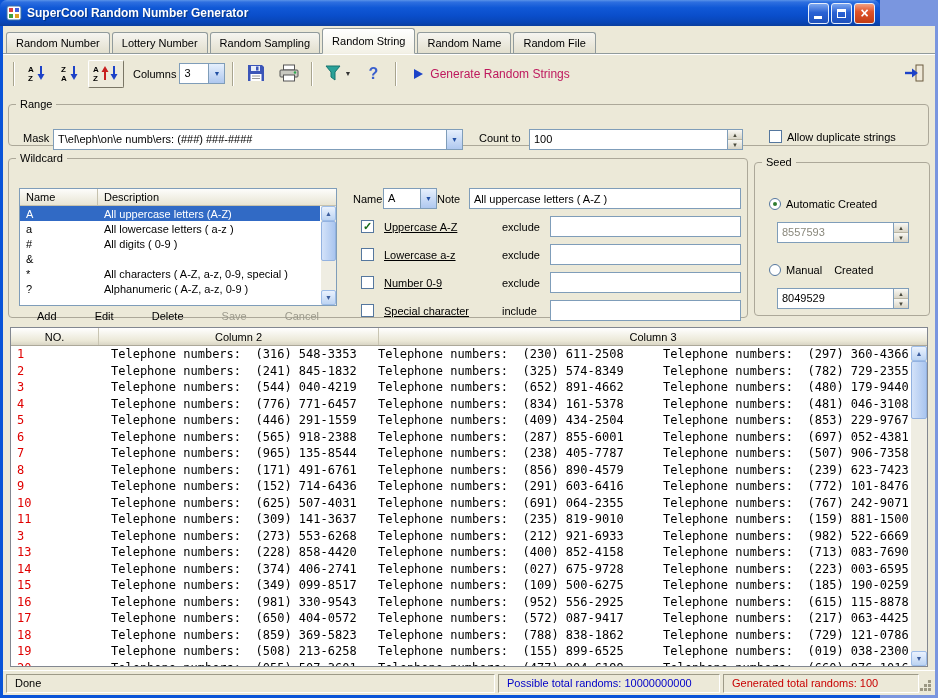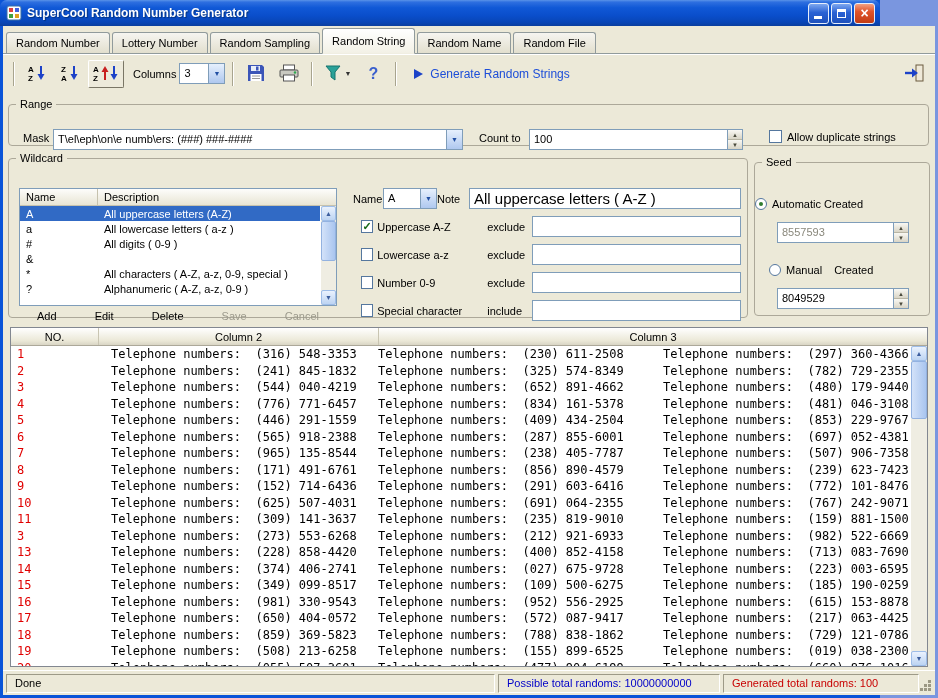--- a/index.html
+++ b/index.html
@@ -41,21 +41,21 @@
   .tbtn { height:28px; min-width:30px; display:flex; align-items:center; justify-content:center;
     border:1px solid transparent; border-radius:2px; padding:0 3px; }
   .tbtn.pressed { border:1px solid; border-color:#FFFFFF #7A7666 #7A7666 #FFFFFF; background:#EDEADB; }
   .mini-combo { width:46px; height:21px; border:1px solid #7F9DB9; background:#fff; display:flex; }
   .combo-val { flex:1; padding:3px 4px; white-space:nowrap; overflow:hidden; }
   .combo-btn { width:16px; background:linear-gradient(#E6F0FD,#AFC8EF); border-left:1px solid #7F9DB9;
     display:flex; align-items:center; justify-content:center; font-size:7px; color:#214FA3; }
   .help-q { font-size:16px; font-weight:bold; color:#3A5FCD; }
   .gen { display:flex; align-items:center; gap:7px; padding:0 10px; }
   .play { width:0; height:0; border-left:9px solid #1C43C8; border-top:5px solid transparent; border-bottom:5px solid transparent; }
-  .gen-label { color:#1d4ed8; font-size:12px; white-space:nowrap; }
+  .gen-label { color:#be185d; font-size:12px; white-space:nowrap; }
   .exit-btn { margin-left:auto; }
 
   
   .main { position:relative; height:578px; }
   fieldset { position:absolute; border:1px solid #ACA899; border-radius:4px; padding:0; }
   legend { padding:0 4px; margin-left:7px; }
 
   .fs-range { left:5px; top:6px; width:921px; height:48px; }
   .lbl { position:absolute; white-space:nowrap; }
   .combo, .spinner { position:absolute; height:21px; border:1px solid #7F9DB9; background:#fff; display:flex; }
@@ -88,24 +88,24 @@
   .flat-btn { color:#000; }
   .flat-btn.disabled { color:#9C9A8C; }
 
   .editor { position:absolute; left:340px; top:24px; right:6px; }
   .ed-row { display:flex; align-items:center; height:21px; margin-bottom:7px; }
   .ed-label { white-space:nowrap; }
   .ed-name-label { width:34px; padding-left:4px; }
   .ed-combo { position:static; width:54px; height:21px; border:1px solid #7F9DB9; background:#fff; display:flex; }
   .ed-note-label { width:32px; }
   .txt { height:21px; border:1px solid #7F9DB9; background:#fff; font-family:"Liberation Sans",sans-serif;
-    font-size:15px; padding:0 4px; outline:none; }
+    font-size:11px; padding:0 4px; outline:none; }
   .note-input { flex:1; }
   .f-check { margin-left:12px; }
-  .f-label { width:118px; margin-left:4px; }
+  .f-label { width:118px; margin-left:10px;text-decoration:underline; }
   .f-side { width:48px; }
   .f-input { flex:1; }
 
   .fs-seed { left:751px; top:64px; width:176px; height:160px; }
   .radiorow { position:absolute; display:flex; align-items:center; gap:5px; white-space:nowrap; }
   .radio { width:12px; height:12px; border:1px solid #55779E; border-radius:50%; background:#fff; position:relative; }
   .radio.checked::after { content:""; position:absolute; inset:3px; border-radius:50%; background:#2F7D2F; }
   .spread { word-spacing:9px; }
   .spin-val { flex:1; padding:3px 4px; white-space:nowrap; overflow:hidden; }
   .disabled-val { color:#8A887C; }
@@ -359,21 +359,21 @@
                 <span class="ed-label f-label">Special character</span>
                 <span class="ed-label f-side">include</span>
                 <input class="txt f-input" style="">
               </div>
             </div>
         </div>
       </fieldset>
 
       <fieldset class="fs-seed">
         <legend>Seed</legend>
-        <span class="radiorow" style="left:0;top:30px">
+        <span class="radiorow" style="left:14px;top:30px">
           <span class="radio checked"></span>
           <span>Automatic Created</span>
         </span>
         <span class="spinner" style="left:22px;top:54px;width:132px">
           <span class="spin-val disabled-val">8557593</span>
           <span class="spin-btns">
               <span class="spin-up">▲</span>
               <span class="spin-down">▼</span>
             </span>
         </span>
@@ -484,21 +484,21 @@
             <div class="g-row">
               <span class="g-no">15</span>
               <span class="g-c">Telephone numbers:  (349) 099-8517</span>
               <span class="g-c g-c2">Telephone numbers:  (109) 500-6275</span>
               <span class="g-c g-c3">Telephone numbers:  (185) 190-0259</span>
             </div>
             <div class="g-row">
               <span class="g-no">16</span>
               <span class="g-c">Telephone numbers:  (981) 330-9543</span>
               <span class="g-c g-c2">Telephone numbers:  (952) 556-2925</span>
-              <span class="g-c g-c3">Telephone numbers:  (615) 153-8878</span>
+              <span class="g-c g-c3">Telephone numbers:  (615) 115-8878</span>
             </div>
             <div class="g-row">
               <span class="g-no">17</span>
               <span class="g-c">Telephone numbers:  (650) 404-0572</span>
               <span class="g-c g-c2">Telephone numbers:  (572) 087-9417</span>
               <span class="g-c g-c3">Telephone numbers:  (217) 063-4425</span>
             </div>
             <div class="g-row">
               <span class="g-no">18</span>
               <span class="g-c">Telephone numbers:  (859) 369-5823</span>

